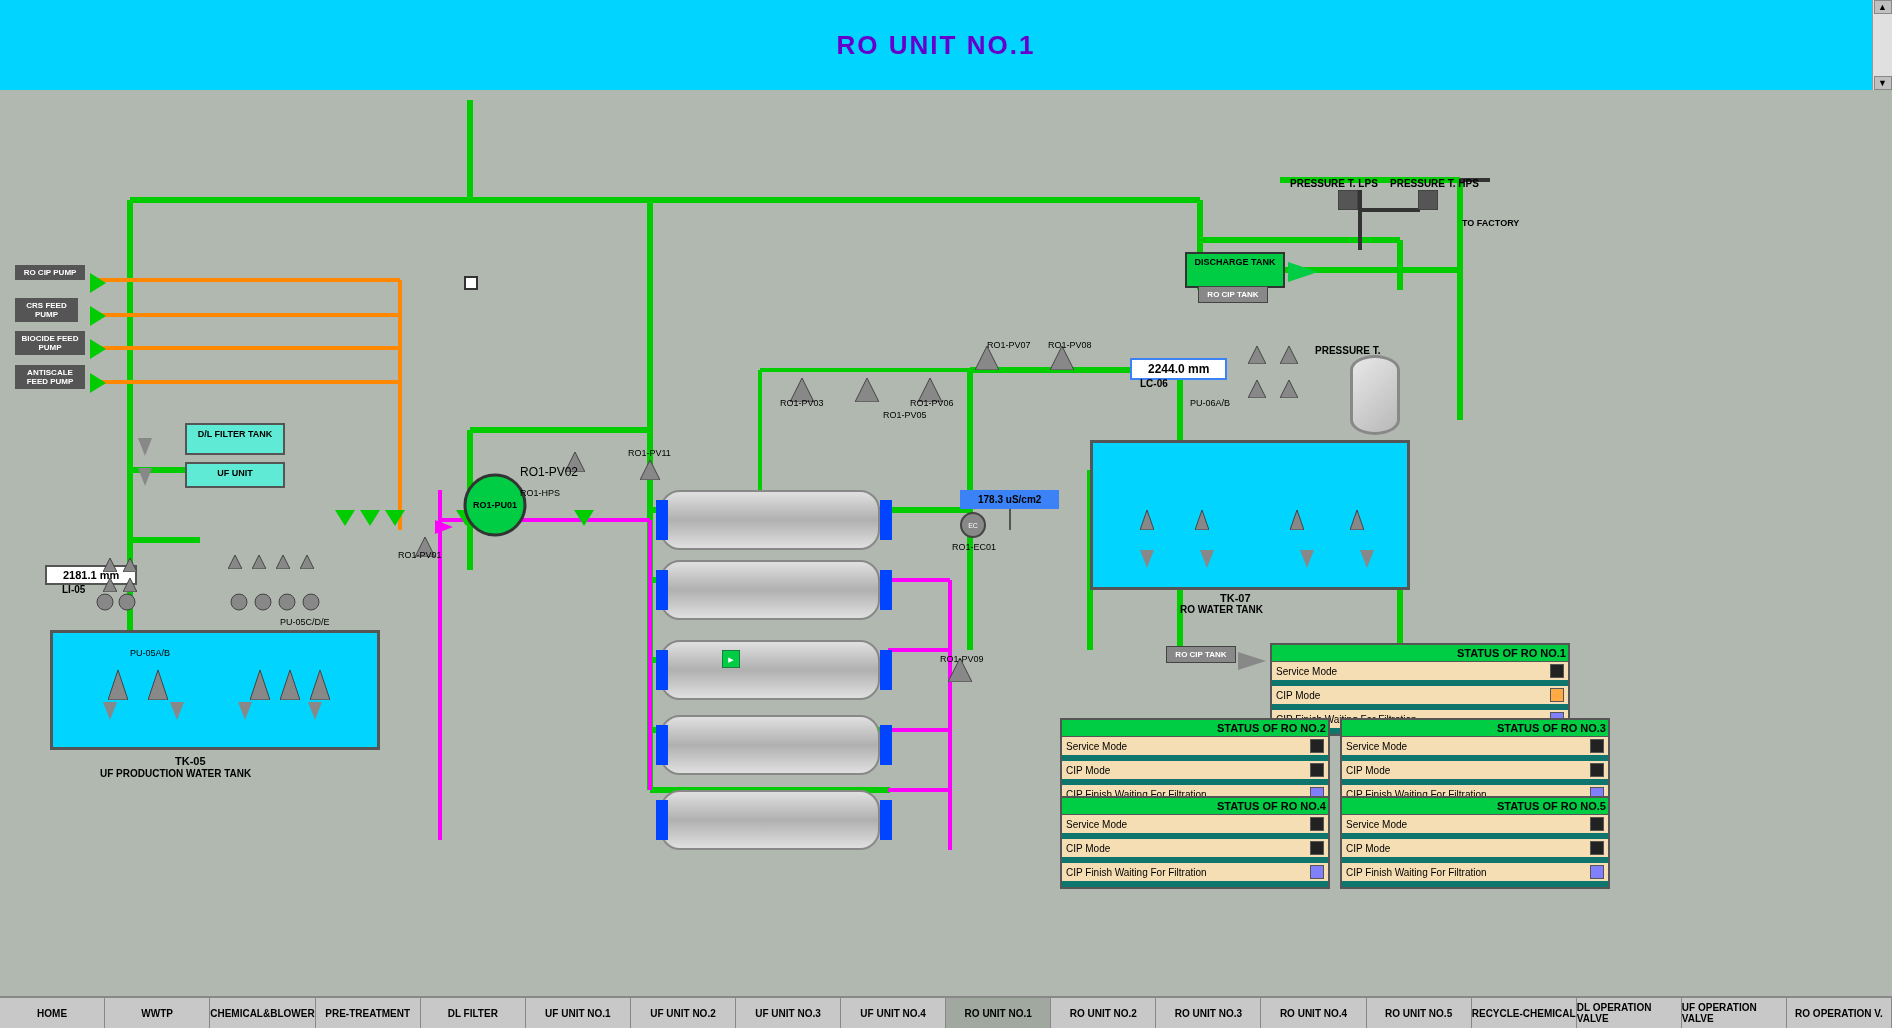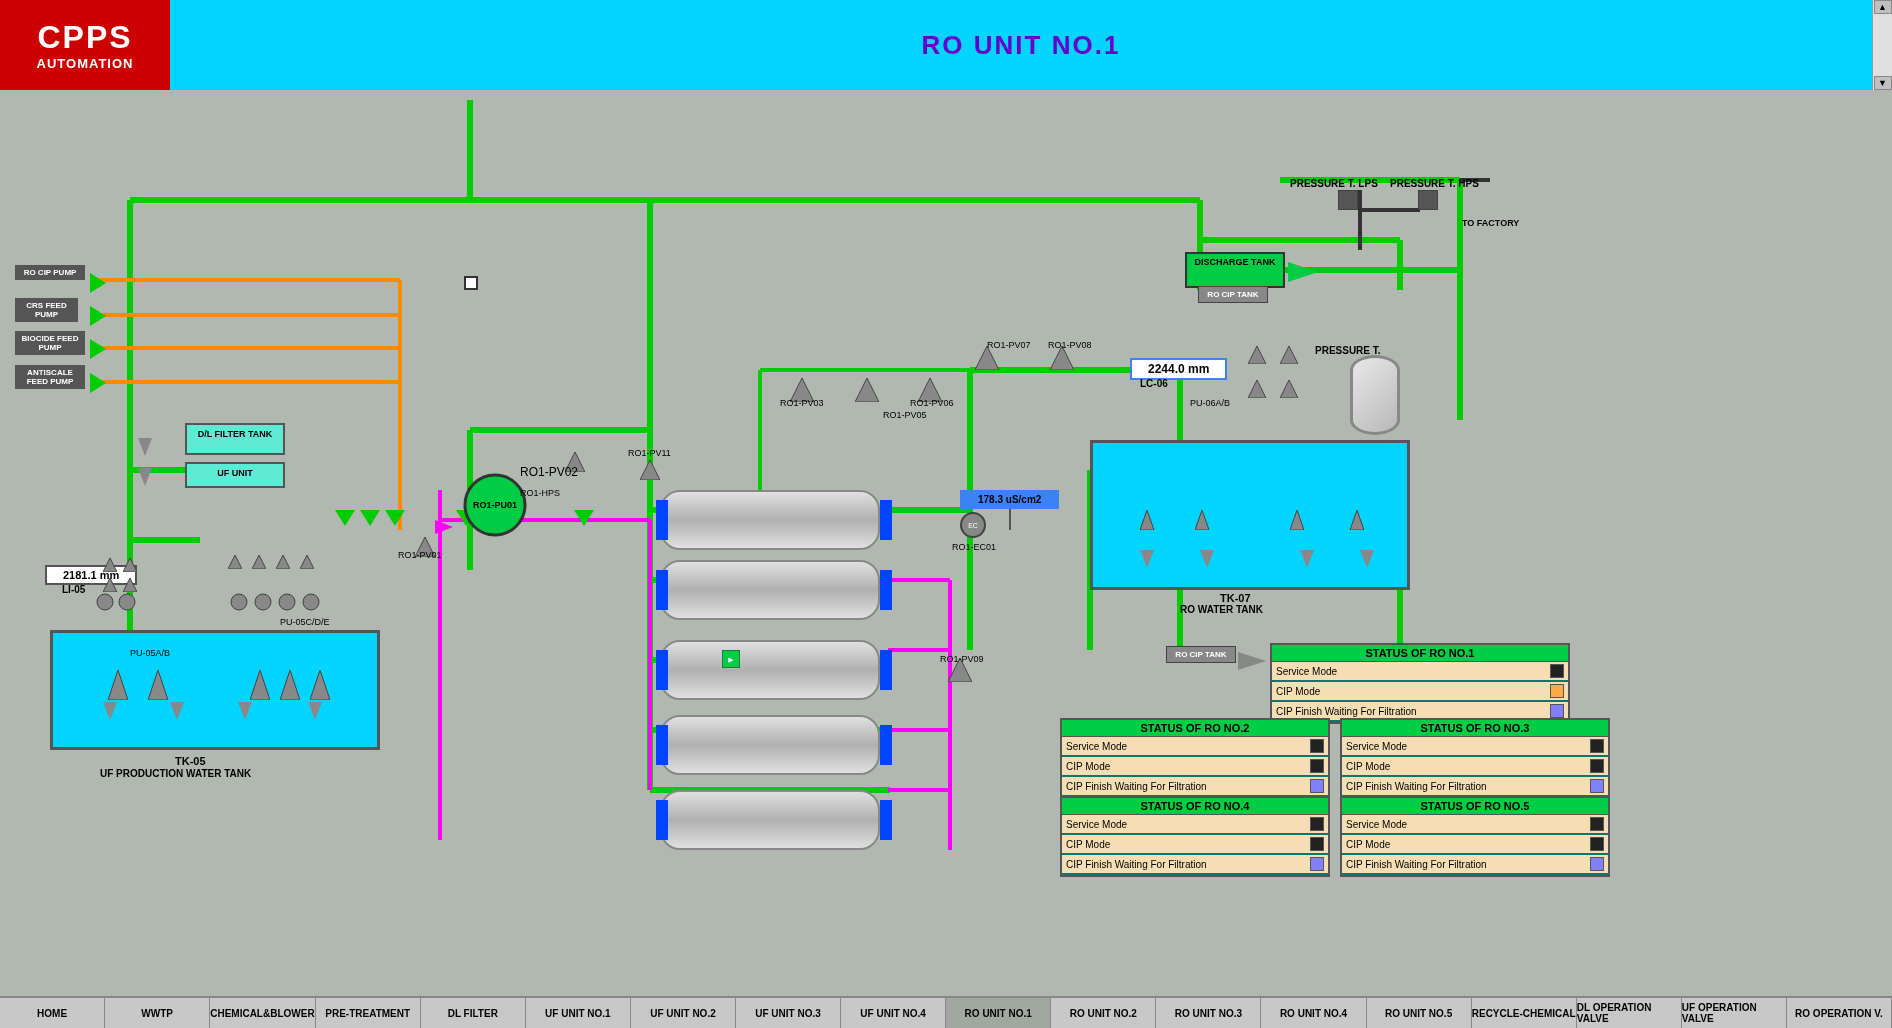--- a/index.html
+++ b/index.html
@@ -125,31 +125,31 @@
       position: absolute;
       border: 2px solid #555;
       background: #f5deb3;
     }
 
     .status-title {
       background: #00cc44;
       color: #000;
       font-size: 11px;
       font-weight: bold;
-      text-align: center;
+      text-align: right;
       padding: 2px;
       border-bottom: 1px solid #555;
     }
 
     .status-row {
       display: flex;
       align-items: center;
       padding: 2px 4px;
       font-size: 10px;
-      border-bottom: 2px solid #0f766e;
+      border-bottom: 6px solid #0f766e;
     }
 
     .status-indicator {
       width: 14px;
       height: 14px;
       border: 1px solid #555;
       margin-left: auto;
       flex-shrink: 0;
     }
 
@@ -280,24 +280,20 @@
       top: 0; left: 0;
       width: 100%;
       height: 100%;
       pointer-events: none;
     }
   </style>
 </head>
 <body>
 
 <div id="header">
-  <div id="logo">
-    <span id="logo-text">CPPS</span>
-    <span id="logo-sub">AUTOMATION</span>
-  </div>
   <div id="title-area">
     <div id="sub-title">RO UNIT NO.1</div>
   </div>
   <div id="scrollbar-area">
     <div class="scroll-btn">▲</div>
     <div style="flex:1; background:#e0e0e0;"></div>
     <div class="scroll-btn">▼</div>
   </div>
 </div>
 

